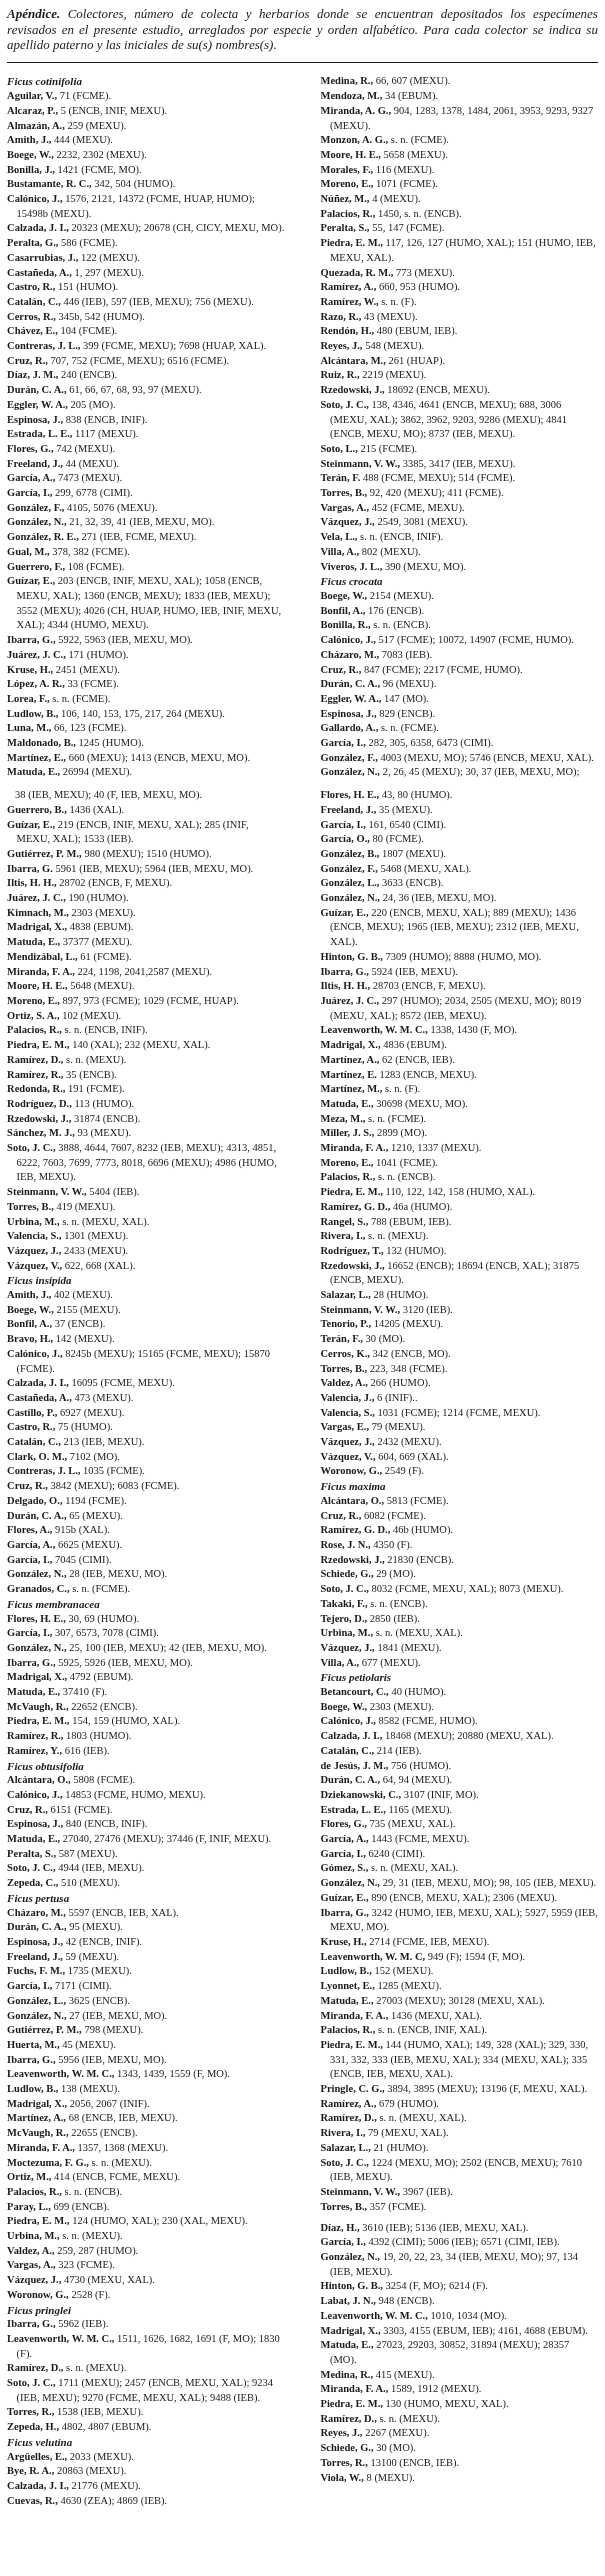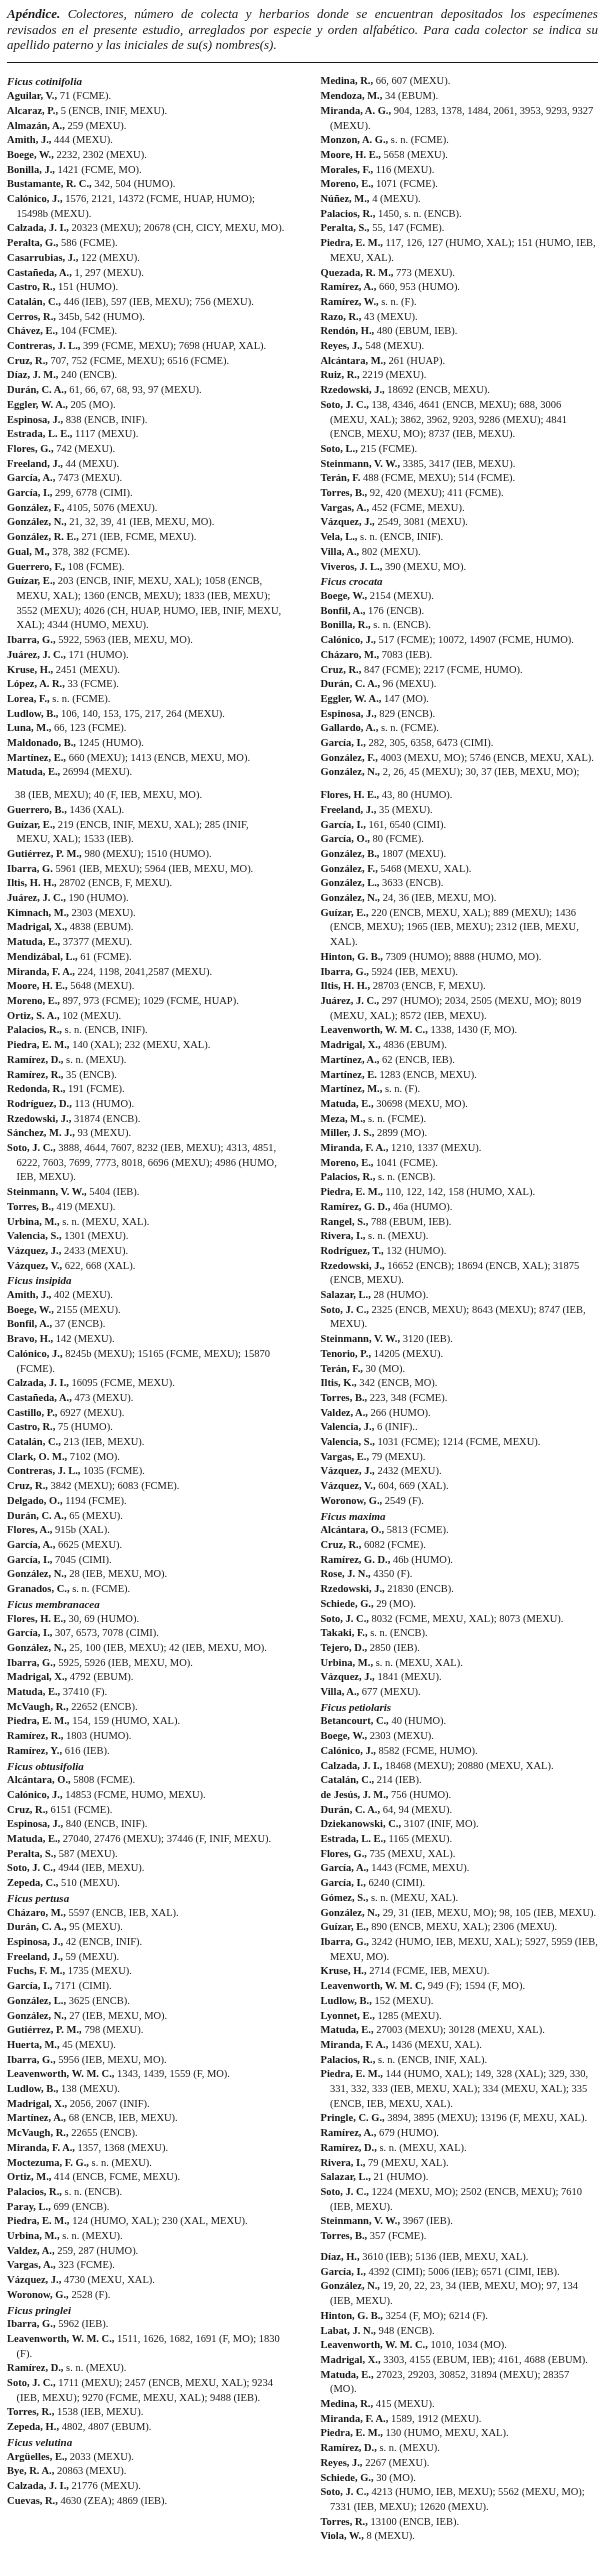--- a/index.html
+++ b/index.html
@@ -298,25 +298,24 @@
           <div class="entry"><span class="nm">Miranda, F. A.,</span> 1210, 1337 (MEXU).</div>
           <div class="entry"><span class="nm">Moreno, E.,</span> 1041 (FCME).</div>
           <div class="entry"><span class="nm">Palacios, R.,</span> s. n. (ENCB).</div>
           <div class="entry"><span class="nm">Piedra, E. M.,</span> 110, 122, 142, 158 (HUMO, XAL).</div>
           <div class="entry"><span class="nm">Ramírez, G. D.,</span> 46a (HUMO).</div>
           <div class="entry"><span class="nm">Rangel, S.,</span> 788 (EBUM, IEB).</div>
           <div class="entry"><span class="nm">Rivera, I.,</span> s. n. (MEXU).</div>
           <div class="entry"><span class="nm">Rodríguez, T.,</span> 132 (HUMO).</div>
           <div class="entry"><span class="nm">Rzedowski, J.,</span> 16652 (ENCB); 18694 (ENCB, XAL); 31875 (ENCB, MEXU).</div>
           <div class="entry"><span class="nm">Salazar, L.,</span> 28 (HUMO).</div>
-          <div class="entry"><span class="nm">Soto, J. C.,</span> 2325 (ENCB, MEXU); 8643 (MEXU); 8747 (IEB, MEXU).</div>
           <div class="entry"><span class="nm">Steinmann, V. W.,</span> 3120 (IEB).</div>
           <div class="entry"><span class="nm">Tenorio, P.,</span> 14205 (MEXU).</div>
           <div class="entry"><span class="nm">Terán, F.,</span> 30 (MO).</div>
-          <div class="entry"><span class="nm">Iltis, K.,</span> 342 (ENCB, MO).</div>
+          <div class="entry"><span class="nm">Cerros, K.,</span> 342 (ENCB, MO).</div>
           <div class="entry"><span class="nm">Torres, B.,</span> 223, 348 (FCME).</div>
           <div class="entry"><span class="nm">Valdez, A.,</span> 266 (HUMO).</div>
           <div class="entry"><span class="nm">Valencia, J.,</span> 6 (INIF)..</div>
           <div class="entry"><span class="nm">Valencia, S.,</span> 1031 (FCME); 1214 (FCME, MEXU).</div>
           <div class="entry"><span class="nm">Vargas, E.,</span> 79 (MEXU).</div>
           <div class="entry"><span class="nm">Vázquez, J.,</span> 2432 (MEXU).</div>
           <div class="entry"><span class="nm">Vázquez, V.,</span> 604, 669 (XAL).</div>
           <div class="entry"><span class="nm">Woronow, G.,</span> 2549 (F).</div>
           <div class="species-heading">Ficus maxima</div>
           <div class="entry"><span class="nm">Alcántara, O.,</span> 5813 (FCME).</div>
@@ -372,21 +371,20 @@
           <div class="entry"><span class="nm">Labat, J. N.,</span> 948 (ENCB).</div>
           <div class="entry"><span class="nm">Leavenworth, W. M. C.,</span> 1010, 1034 (MO).</div>
           <div class="entry"><span class="nm">Madrigal, X.,</span> 3303, 4155 (EBUM, IEB); 4161, 4688 (EBUM).</div>
           <div class="entry"><span class="nm">Matuda, E.,</span> 27023, 29203, 30852, 31894 (MEXU); 28357 (MO).</div>
           <div class="entry"><span class="nm">Medina, R.,</span> 415 (MEXU).</div>
           <div class="entry"><span class="nm">Miranda, F. A.,</span> 1589, 1912 (MEXU).</div>
           <div class="entry"><span class="nm">Piedra, E. M.,</span> 130 (HUMO, MEXU, XAL).</div>
           <div class="entry"><span class="nm">Ramírez, D.,</span> s. n. (MEXU).</div>
           <div class="entry"><span class="nm">Reyes, J.,</span> 2267 (MEXU).</div>
           <div class="entry"><span class="nm">Schiede, G.,</span> 30 (MO).</div>
-          <div class="entry"><span class="nm">Soto, J. C.,</span> 4213 (HUMO, IEB, MEXU); 5562 (MEXU, MO); 7331 (IEB, MEXU); 12620 (MEXU).</div>
           <div class="entry"><span class="nm">Torres, R.,</span> 13100 (ENCB, IEB).</div>
           <div class="entry"><span class="nm">Viola, W.,</span> 8 (MEXU).</div>
         </div>
     </section>
   </main>
 
 </div>
 
 
 </body></html>

